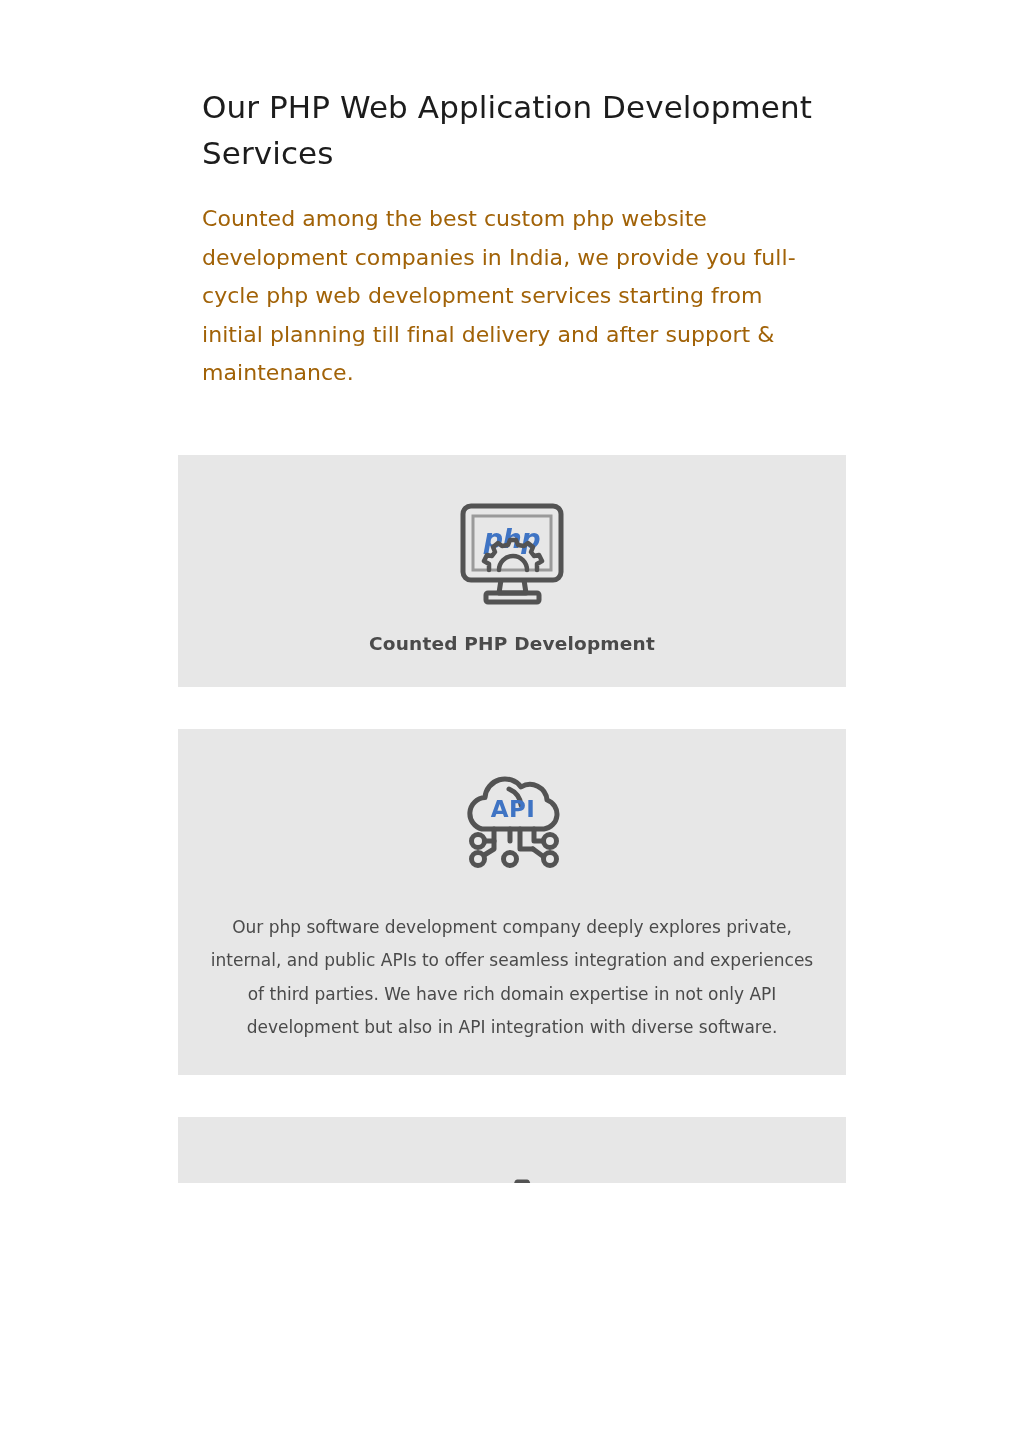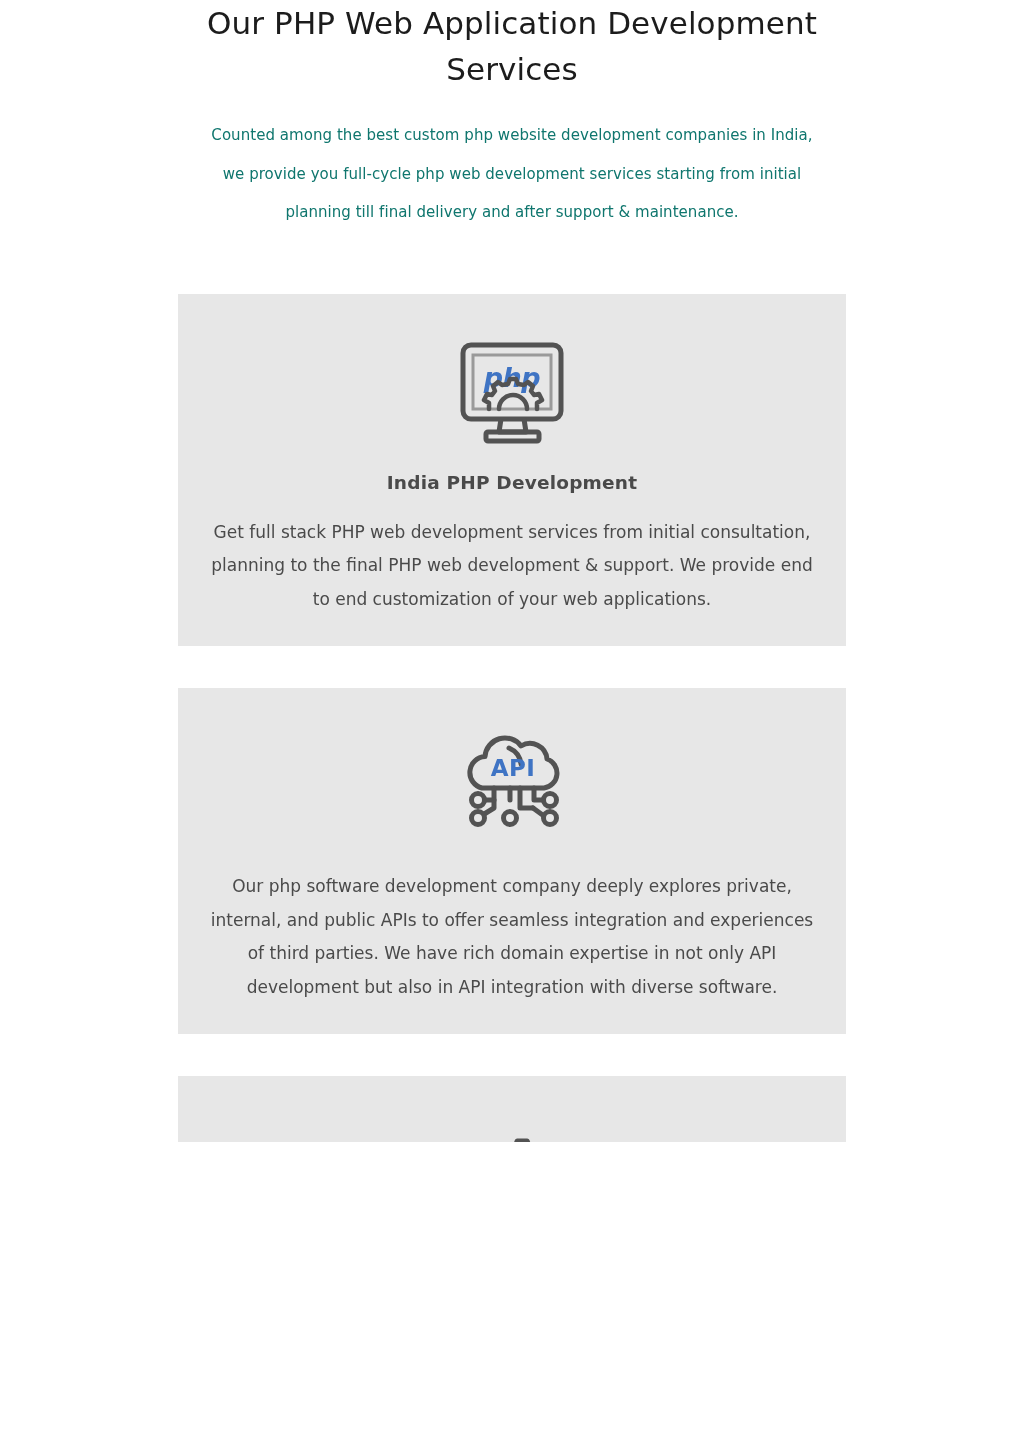--- a/index.html
+++ b/index.html
@@ -16,38 +16,39 @@
     width: 1024px;
     height: 1449px;
     background: #ffffff;
     overflow: hidden;
   }
 
   
   .section-head {
     width: 620px;
     margin: 0 auto;
-    text-align: center;
+    padding-top: 84px;
+    text-align: left;
   }
 
   .section-title {
     font-family: "DejaVu Sans", "Liberation Sans", sans-serif;
     font-size: 31px;
     line-height: 46px;
     font-weight: 400;
     color: #1c1c1c;
     letter-spacing: 0.1px;
   }
 
   .section-intro {
     margin-top: 24px;
-    font-size: 15px;
+    font-size: 22px;
     line-height: 38.5px;
     font-weight: 400;
-    color: #0f766e;
+    color: #a16207;
     letter-spacing: 0.05px;
   }
 
   
   .cards {
     position: relative;
     width: 668px;
     margin: 0 auto;
     padding-top: 62px;
   }
@@ -125,22 +126,21 @@
                      L45 49 L49 52 L55 51 L57 46 L63 46 L65 51 L71 52
                      L75 49 L80 53 L78 58 L81 62 L86 61 L89 67 L84 70 L84 76"></path>
             <path d="M46 76 A13.5 13.5 0 0 1 74 76"></path>
           </g>
 
           <path d="M48 86 L46 99 L73 99 L71 86" fill="none" stroke="#535353" stroke-width="5" stroke-linejoin="round"></path>
 
           <rect x="33" y="99" width="53" height="9" rx="2" ry="2" fill="none" stroke="#535353" stroke-width="5"></rect>
         </svg>
       </div>
-      <h3 class="card-title">India PHP Development</h3>
-      <p class="card-text">Get full stack PHP web development services from initial consultation, planning to the final PHP web development &amp; support. We provide end to end customization of your web applications.</p>
+      <h3 class="card-title">Counted PHP Development</h3>
     </div>
 
     <div class="card">
       <div class="card-icon">
         <svg width="120" height="120" viewBox="0 0 120 120" aria-hidden="true">
 
           <path d="M30 62
                    A16 16 0 0 1 33 30.5
                    A20 20 0 0 1 69 20
                    A17 17 0 0 1 95 33

